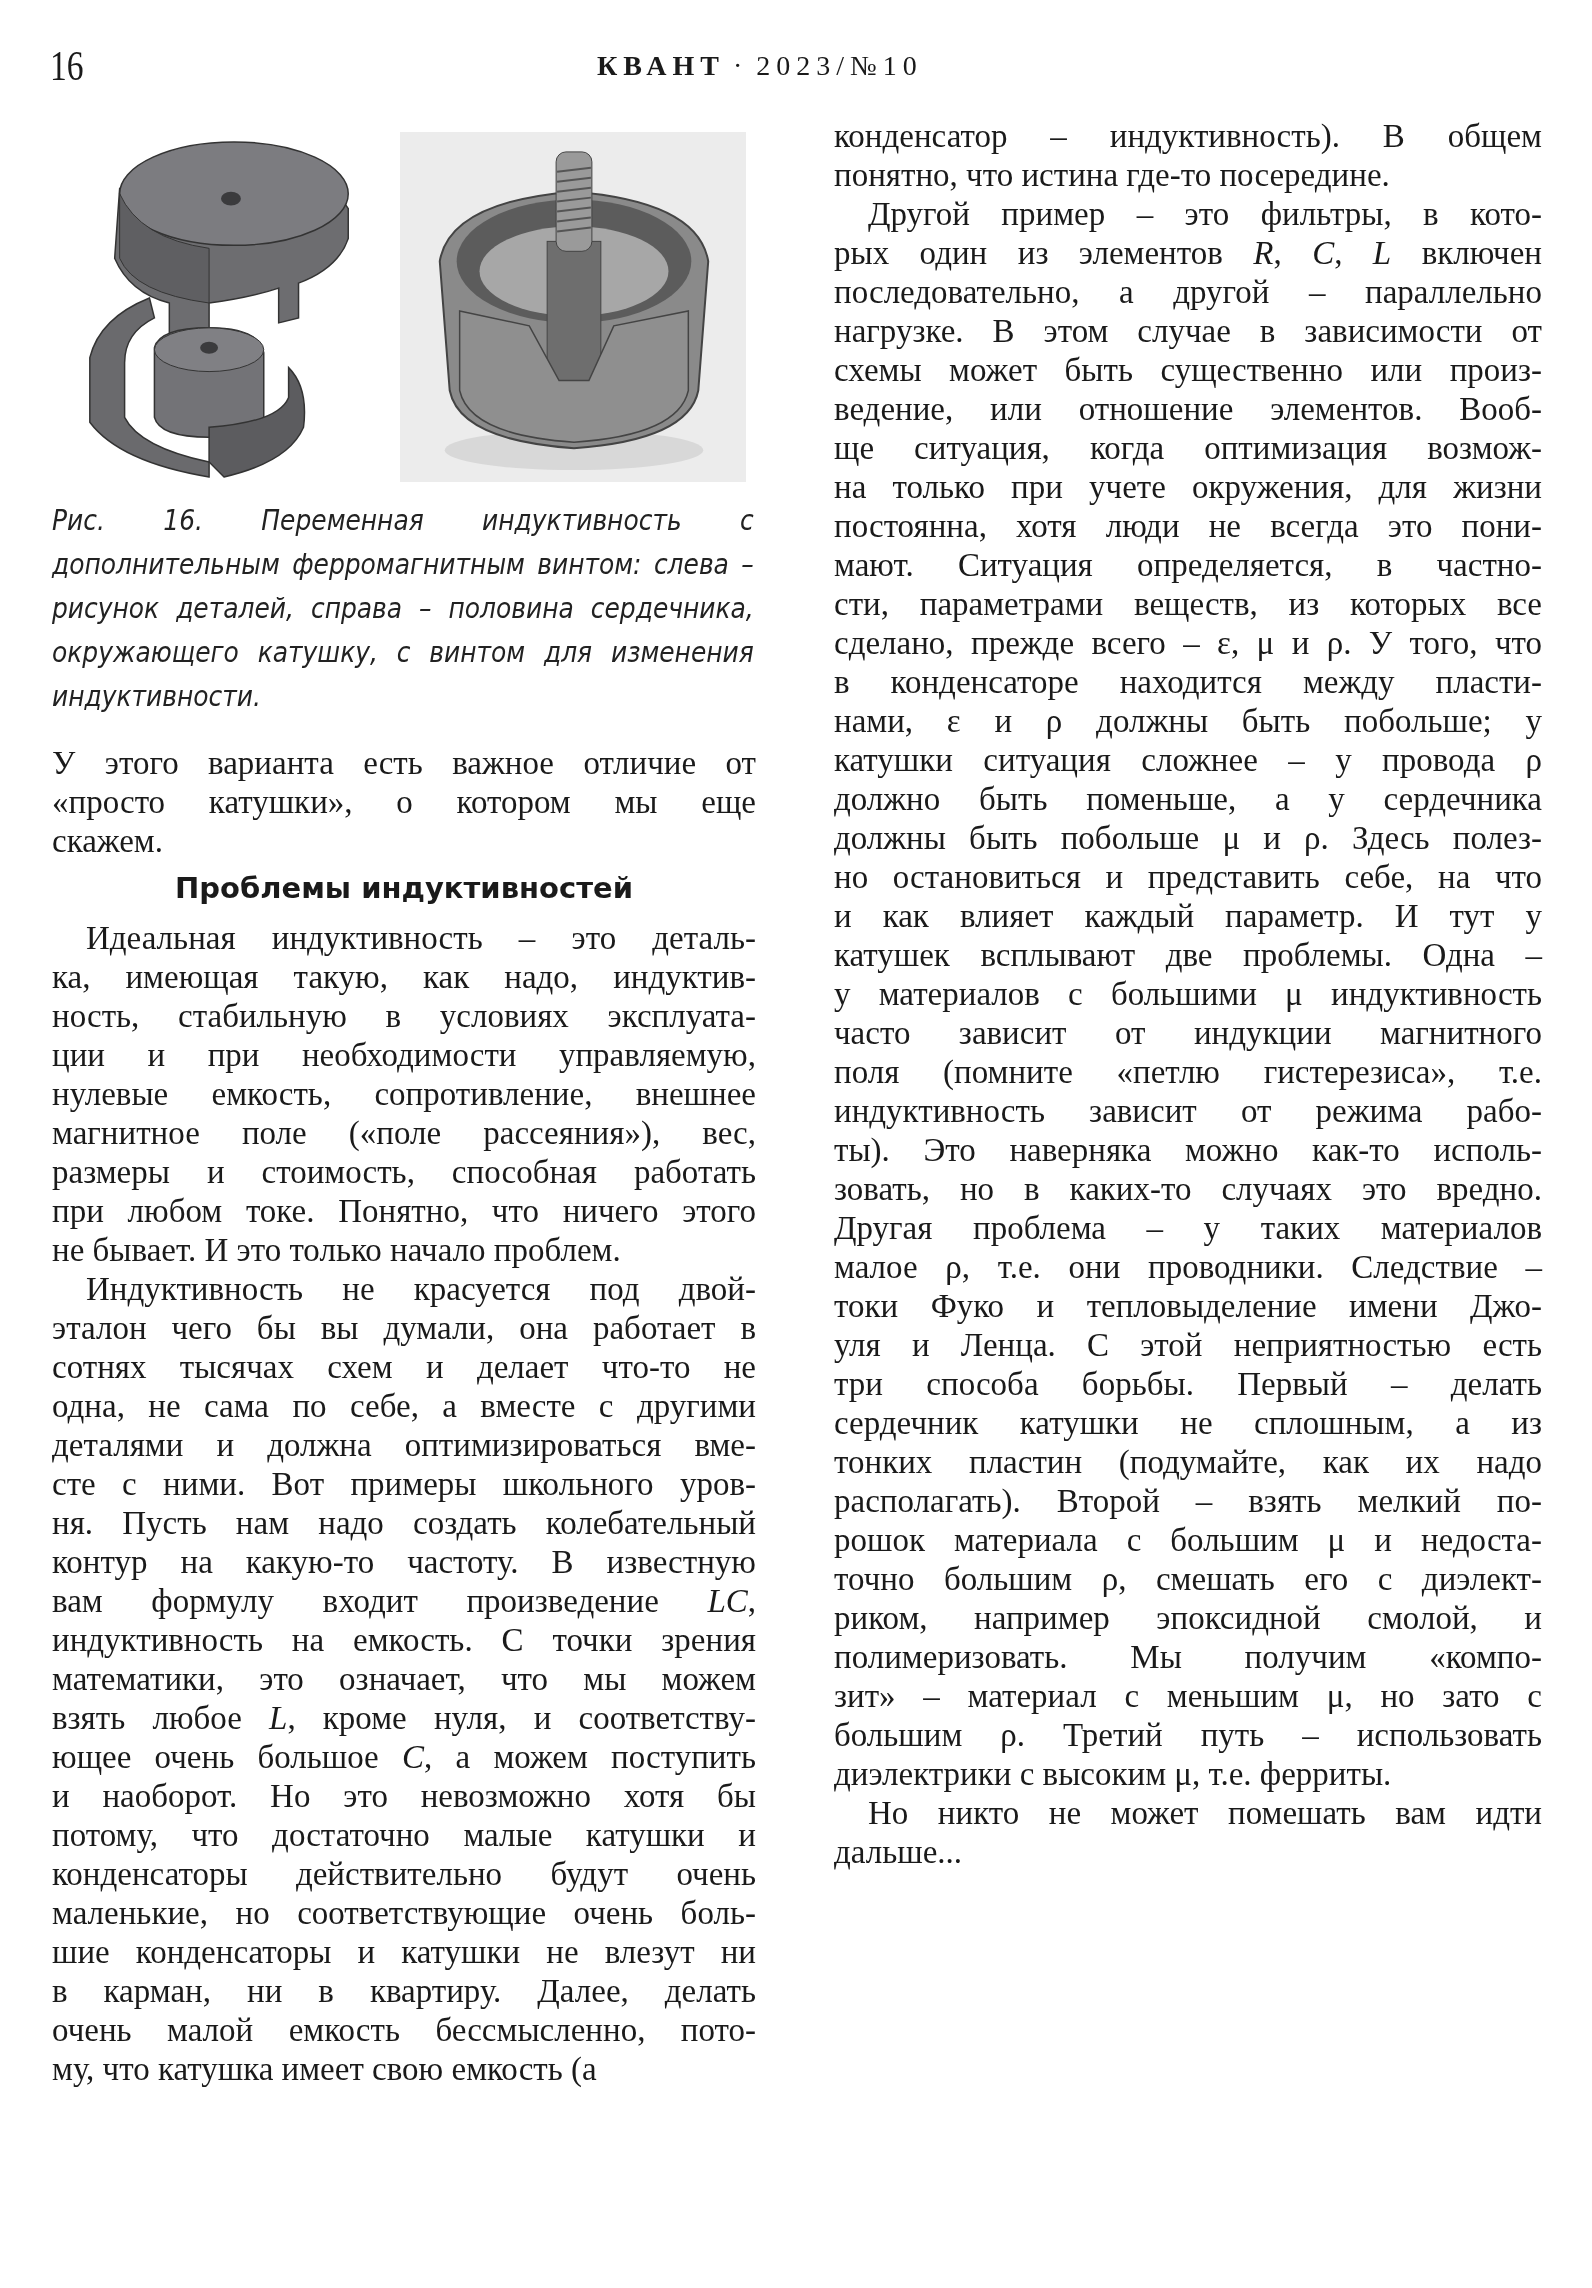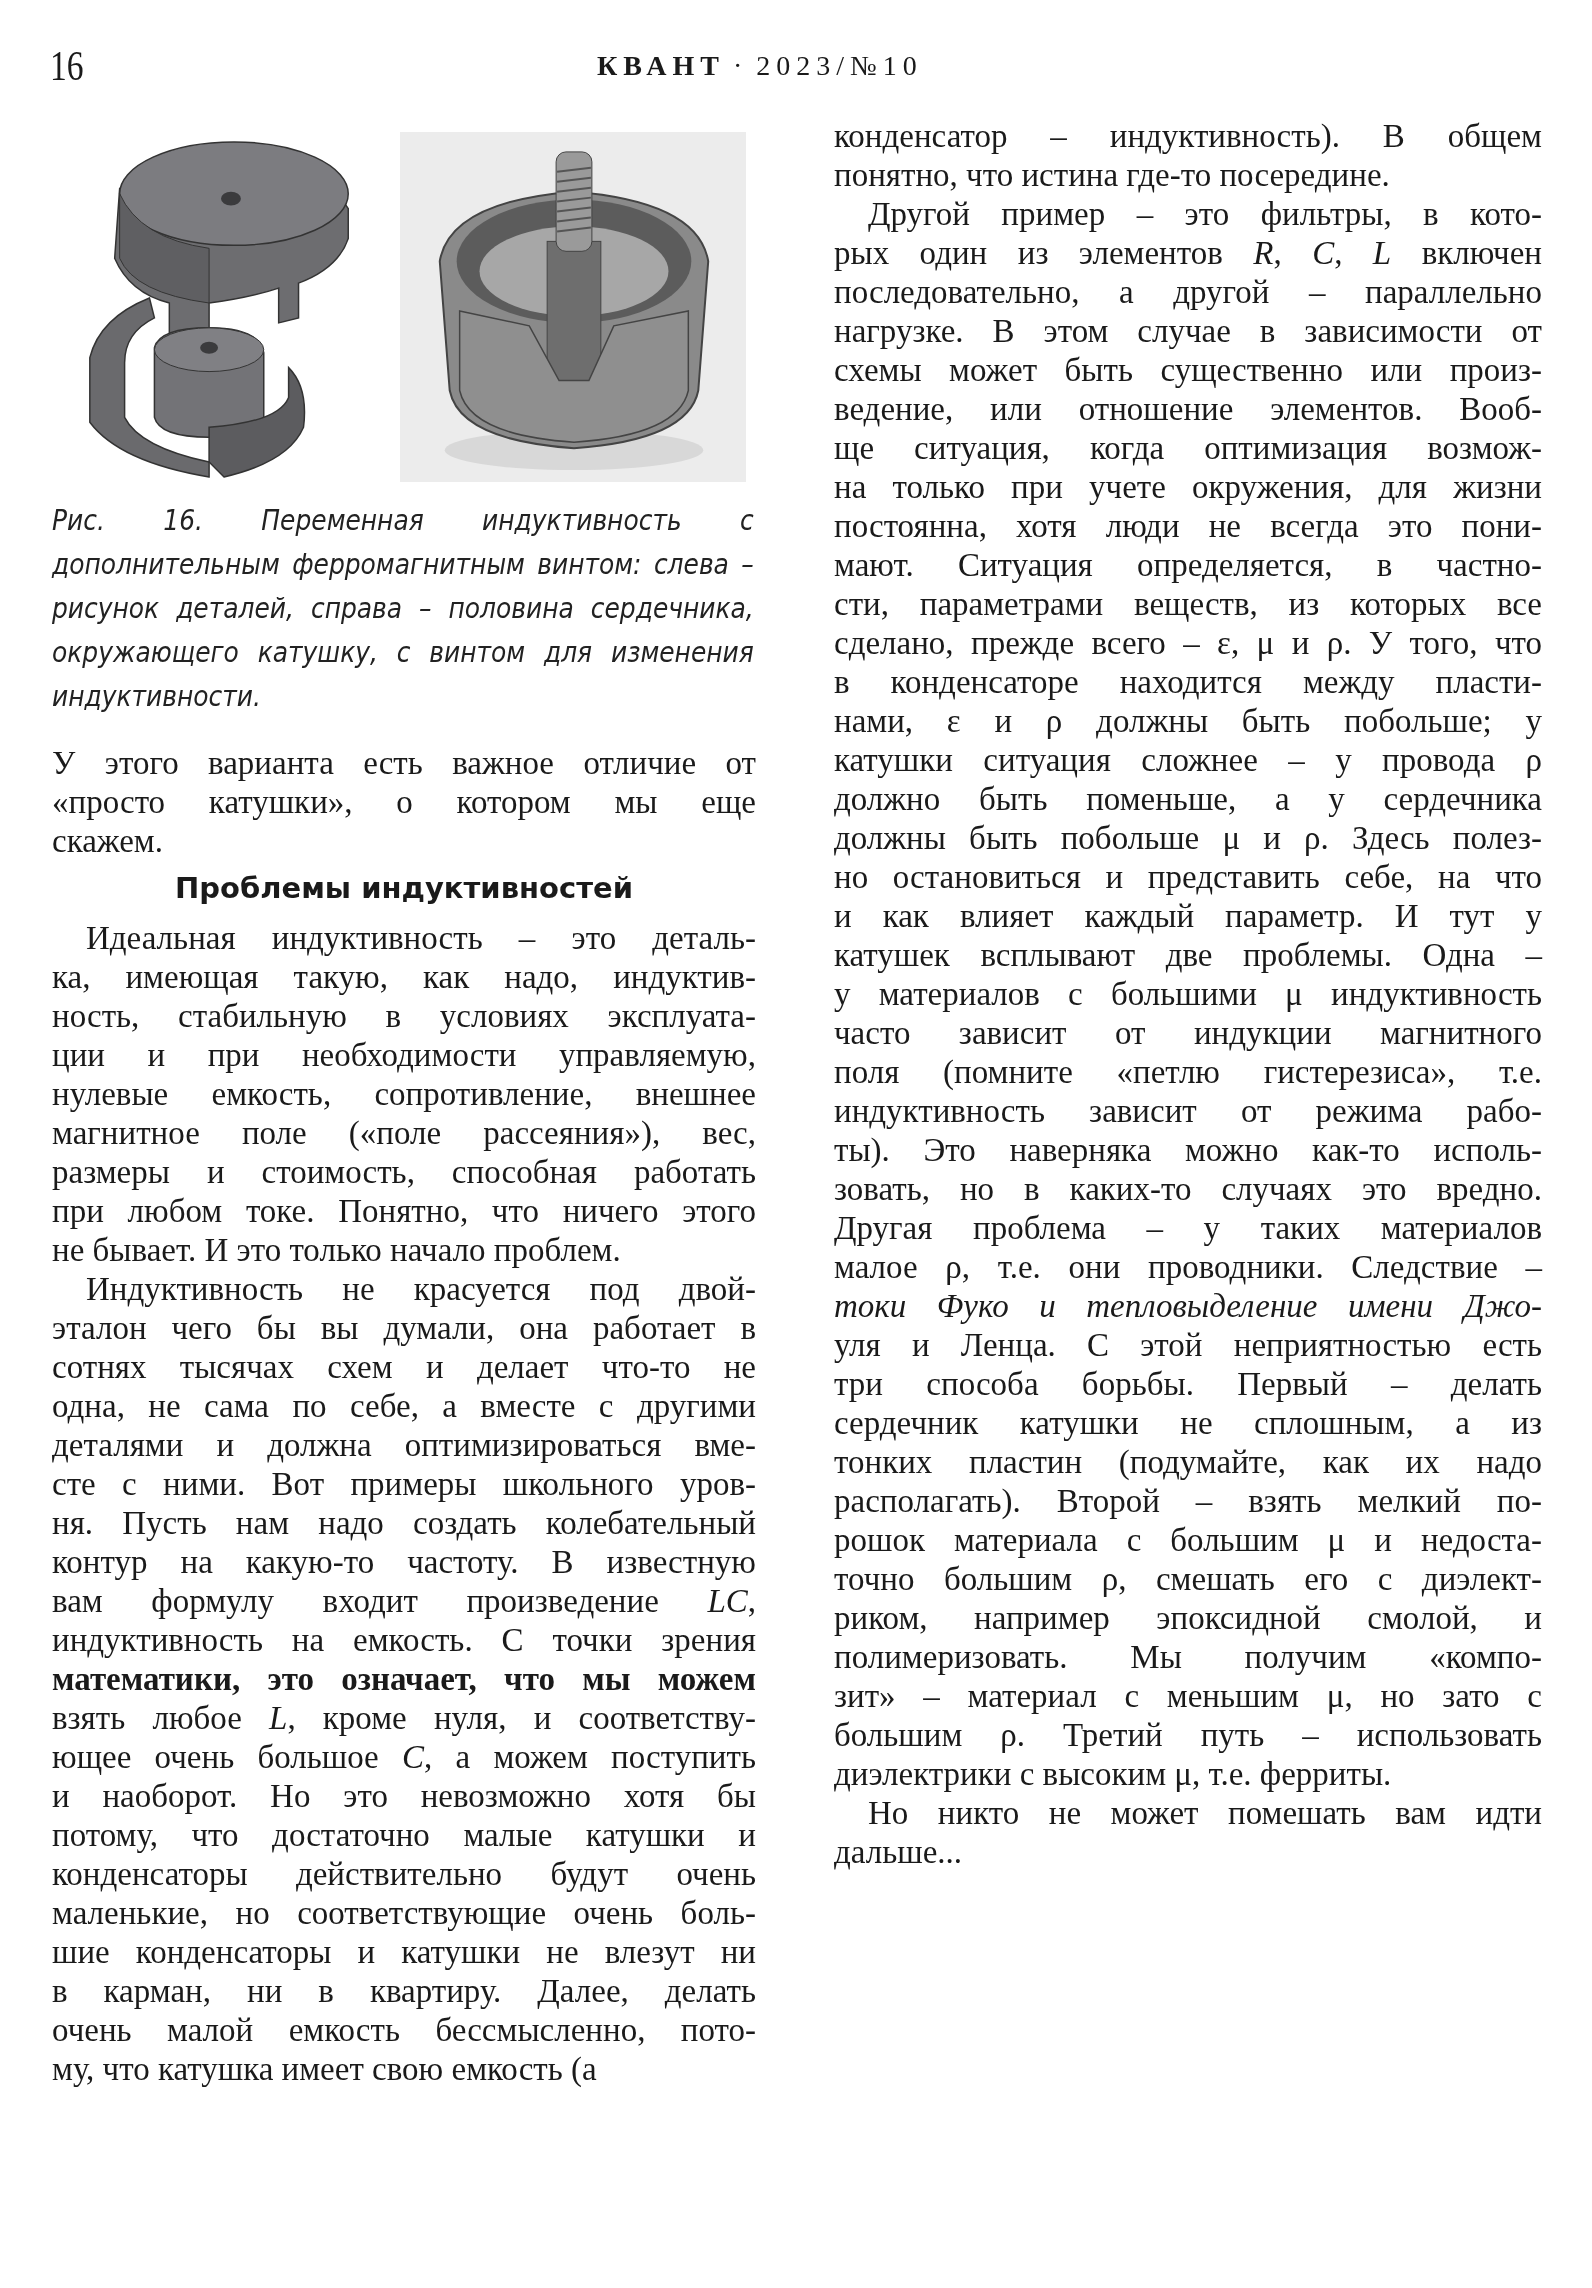--- a/index.html
+++ b/index.html
@@ -126,21 +126,21 @@
       <span class="line" style="padding-left: 34px; display: block;">Индуктивность не красуется под двой-</span>
       <span class="line" style="display: block;">эталон чего бы вы думали, она работает в</span>
       <span class="line" style="display: block;">сотнях тысячах схем и делает что-то не</span>
       <span class="line" style="display: block;">одна, не сама по себе, а вместе с другими</span>
       <span class="line" style="display: block;">деталями и должна оптимизироваться вме-</span>
       <span class="line" style="display: block;">сте с ними. Вот примеры школьного уров-</span>
       <span class="line" style="display: block;">ня. Пусть нам надо создать колебательный</span>
       <span class="line" style="display: block;">контур на какую-то частоту. В известную</span>
       <span class="line" style="display: block;">вам формулу входит произведение <span class="it">LC</span>,</span>
       <span class="line" style="display: block;">индуктивность на емкость. С точки зрения</span>
-      <span class="line" style="display: block; font-weight: bold;">математики, это означает, что мы можем</span>
+      <span class="line" style="display: block;">математики, это означает, что мы можем</span>
       <span class="line" style="display: block;">взять любое <span class="it">L</span>, кроме нуля, и соответству-</span>
       <span class="line" style="display: block; font-family: Liberation Serif, serif;">ющее очень большое <span class="it">C</span>, а можем поступить</span>
       <span class="line" style="display: block;">и наоборот. Но это невозможно хотя бы</span>
       <span class="line" style="display: block;">потому, что достаточно малые катушки и</span>
       <span class="line" style="display: block;">конденсаторы действительно будут очень</span>
       <span class="line" style="display: block;">маленькие, но соответствующие очень боль-</span>
       <span class="line" style="display: block;">шие конденсаторы и катушки не влезут ни</span>
       <span class="line" style="display: block;">в карман, ни в квартиру. Далее, делать</span>
       <span class="line" style="display: block;">очень малой емкость бессмысленно, пото-</span>
       <span class="line last" style="display: block;">му, что катушка имеет свою емкость (а</span>
@@ -174,21 +174,21 @@
       <span class="line" style="display: block;">и как влияет каждый параметр. И тут у</span>
       <span class="line" style="display: block;">катушек всплывают две проблемы. Одна –</span>
       <span class="line" style="display: block;">у материалов с большими μ индуктивность</span>
       <span class="line" style="display: block;">часто зависит от индукции магнитного</span>
       <span class="line" style="display: block;">поля (помните «петлю гистерезиса», т.е.</span>
       <span class="line" style="display: block;">индуктивность зависит от режима рабо-</span>
       <span class="line" style="display: block;">ты). Это наверняка можно как-то исполь-</span>
       <span class="line" style="display: block;">зовать, но в каких-то случаях это вредно.</span>
       <span class="line" style="display: block;">Другая проблема – у таких материалов</span>
       <span class="line" style="display: block;">малое ρ, т.е. они проводники. Следствие –</span>
-      <span class="line" style="display: block; font-style: italic;">токи Фуко и тепловыделение имени Джо-</span>
+      <span class="line" style="display: block;">токи Фуко и тепловыделение имени Джо-</span>
       <span class="line" style="display: block;">уля и Ленца. С этой неприятностью есть</span>
       <span class="line" style="display: block;">три способа борьбы. Первый – делать</span>
       <span class="line" style="display: block;">сердечник катушки не сплошным, а из</span>
       <span class="line" style="display: block;">тонких пластин (подумайте, как их надо</span>
       <span class="line" style="display: block;">располагать). Второй – взять мелкий по-</span>
       <span class="line" style="display: block;">рошок материала с большим μ и недоста-</span>
       <span class="line" style="display: block;">точно большим ρ, смешать его с диэлект-</span>
       <span class="line" style="display: block;">риком, например эпоксидной смолой, и</span>
       <span class="line" style="display: block;">полимеризовать. Мы получим «компо-</span>
       <span class="line" style="display: block;">зит» – материал с меньшим μ, но зато с</span>

